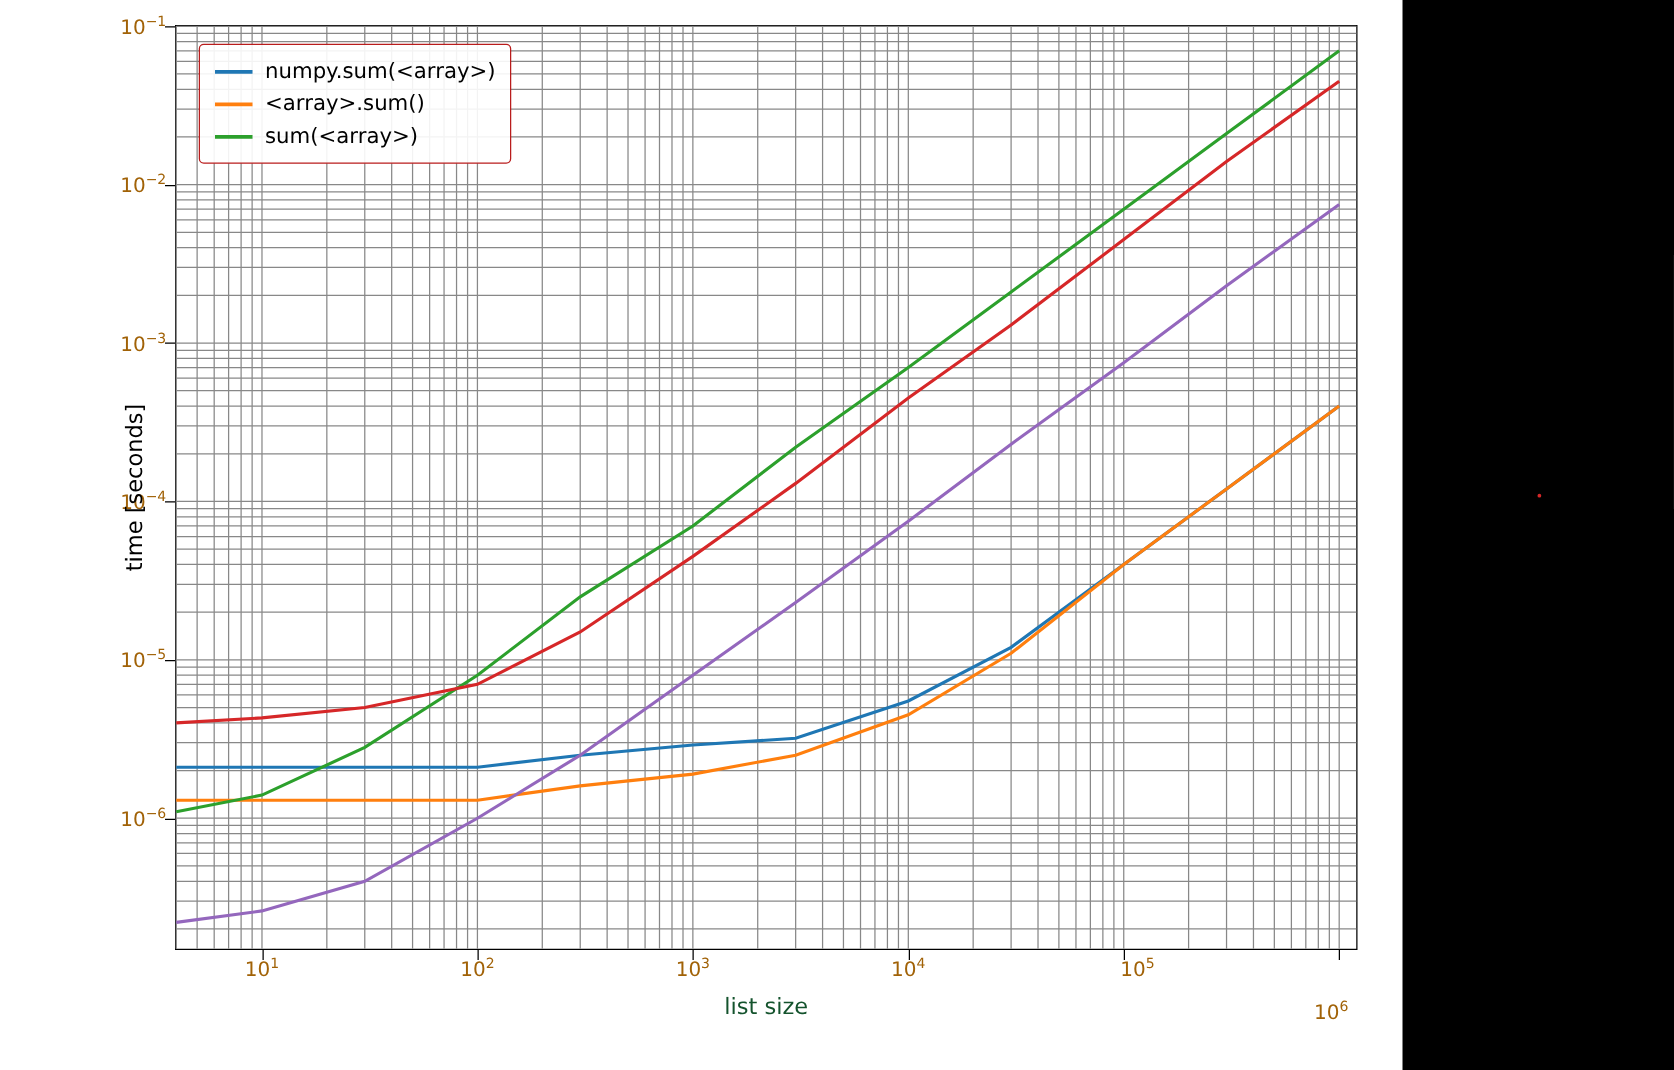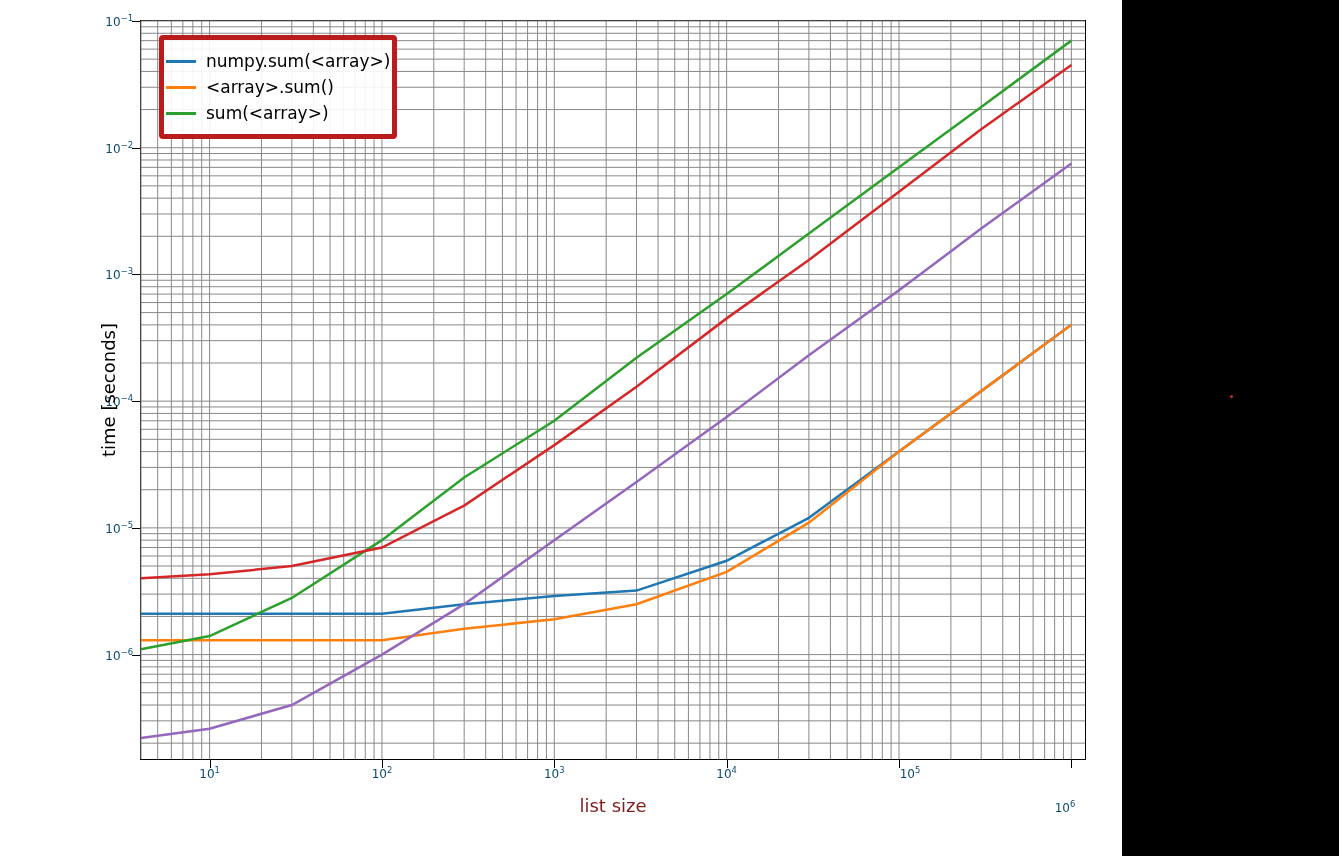--- a/index.html
+++ b/index.html
@@ -32,22 +32,22 @@
   .grid line {
     stroke: #888;
     stroke-width: 1;
   }
   .series path {
     fill: none;
     stroke-width: 2.5;
   }
   .axis-tick-label {
     position: absolute;
-    font-size: 12px;
-    color: #0c4a6e;
+    font-size: 16px;
+    color: #a16207;
   }
   .y-ticks .axis-tick-label {
     right: 100%;
     margin-right: 8px;
     transform: translateY(-50%);
     text-align: right;
     white-space: nowrap;
   }
   .x-ticks .axis-tick-label {
     top: 100%;
@@ -70,40 +70,40 @@
     height: 1px;
     left: -1px;
     transform: translateX(-100%);
   }
   .xlabel {
     position: absolute;
     left: 50%;
     transform: translateX(-50%);
     top: calc(100% + 36px);
     font-size: 18px;
-    color: #7f1d1d;
+    color: #14532d;
   }
   .ylabel {
     position: absolute;
     left: -100px;
     top: 50%;
     transform: translateY(-50%) rotate(-90deg);
     transform-origin: center center;
     font-size: 18px;
     color: #000;
     white-space: nowrap;
   }
   .legend {
     position: absolute;
     left: 18px;
     top: 14px;
     background: rgba(255,255,255,0.9);
-    border: 5px solid #b91c1c;
+    border: 1px solid #b91c1c;
     border-radius: 4px;
-    padding: 8px 0;
+    padding: 8px 10px;
     font-size: 17px;
   }
   .legend-row {
     display: flex;
     align-items: center;
     gap: 10px;
     padding: 3px 2px;
   }
   .legend-line {
     width: 30px;

